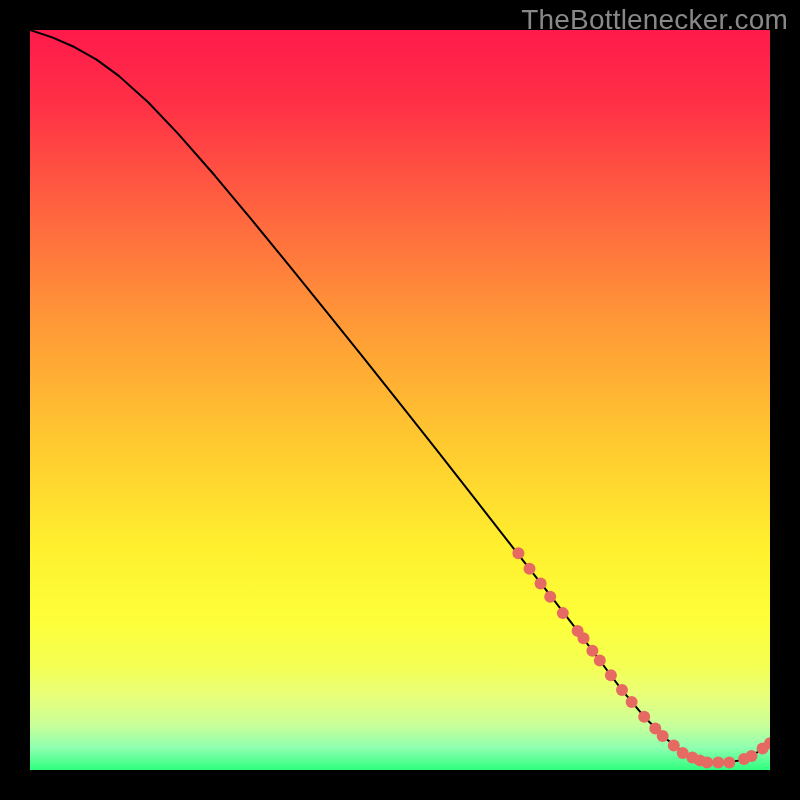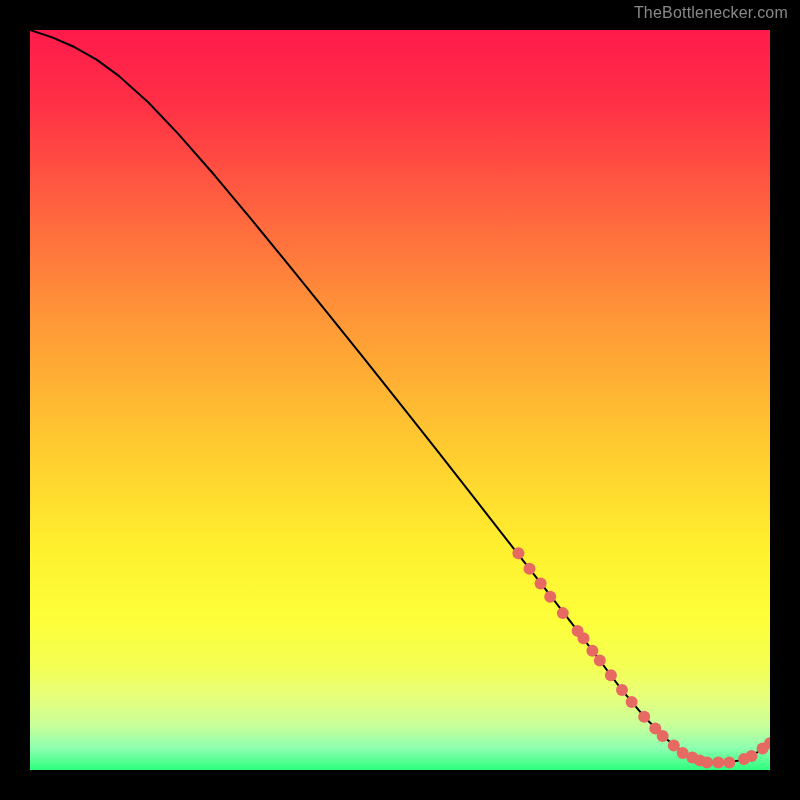--- a/index.html
+++ b/index.html
@@ -15,21 +15,21 @@
     width: 800px;
     height: 800px;
     background: #000;
   }
   .watermark {
     position: absolute;
     top: 4px;
     right: 12px;
     color: #888;
     font-family: Arial, Helvetica, sans-serif;
-    font-size: 16px;
+    font-size: 28px;
     letter-spacing: 0.2px;
     z-index: 5;
     user-select: none;
   }
   .plot-area {
     position: absolute;
     left: 30px;
     top: 30px;
     width: 740px;
     height: 740px;

